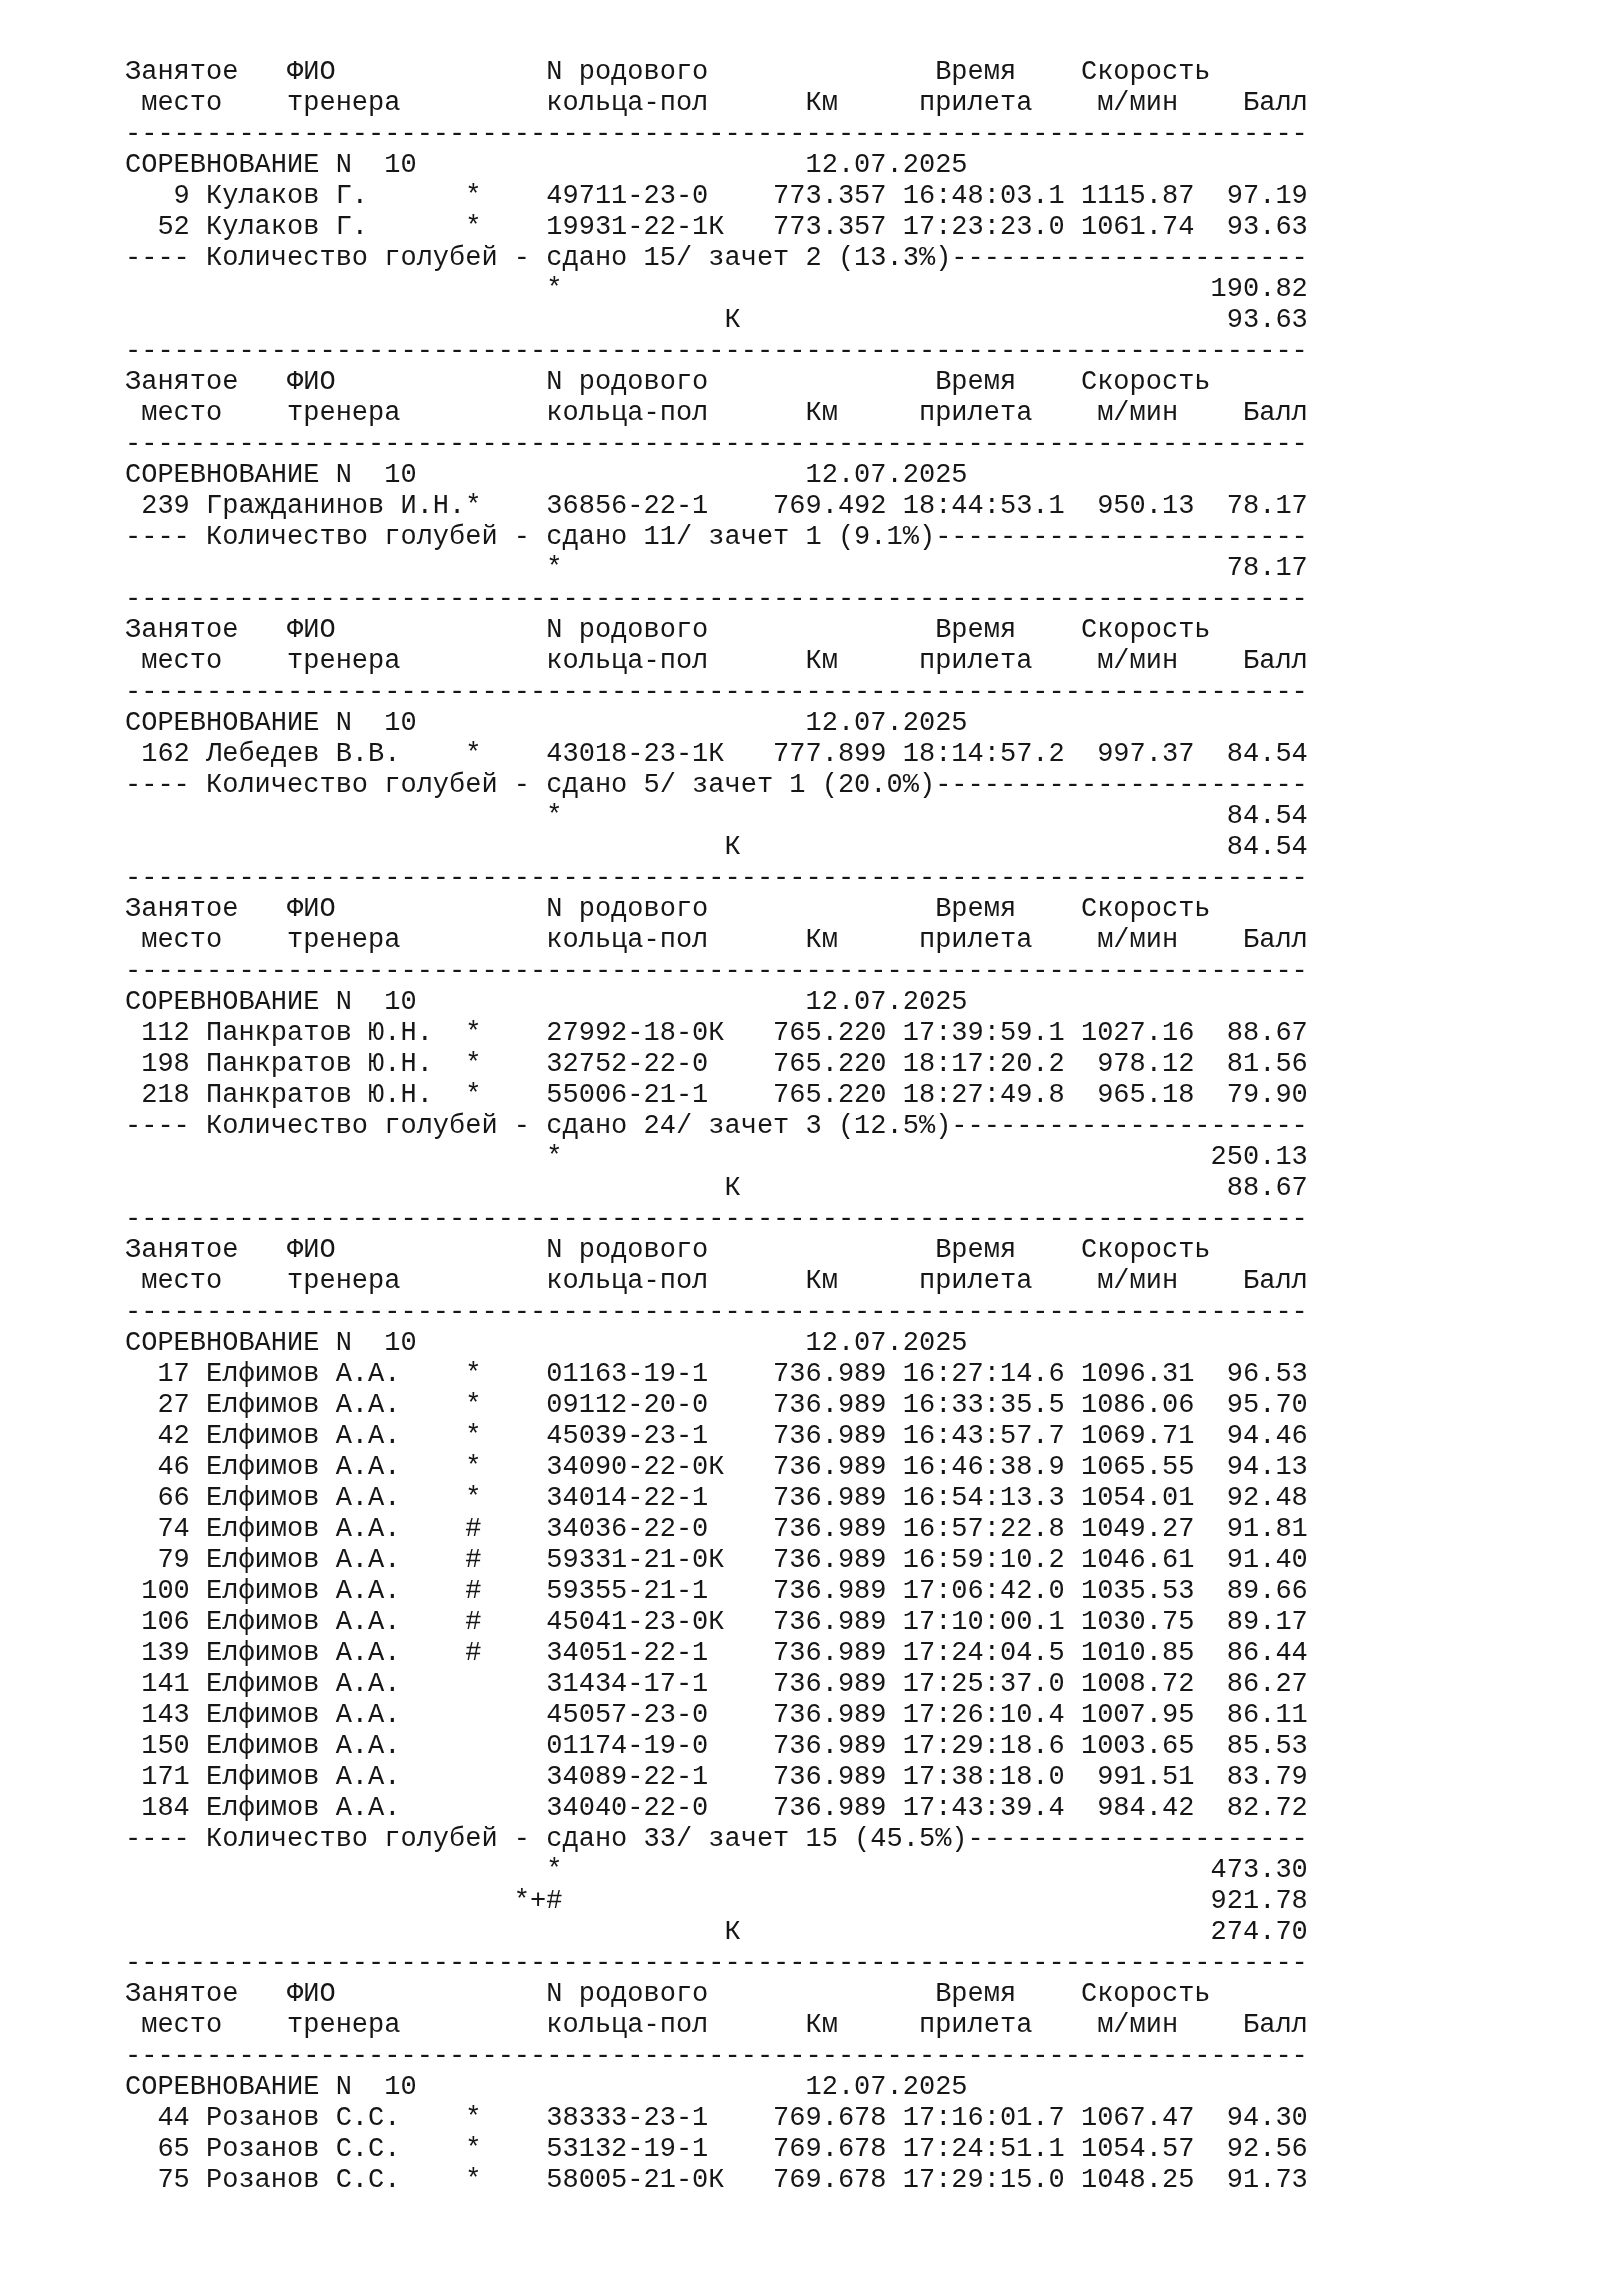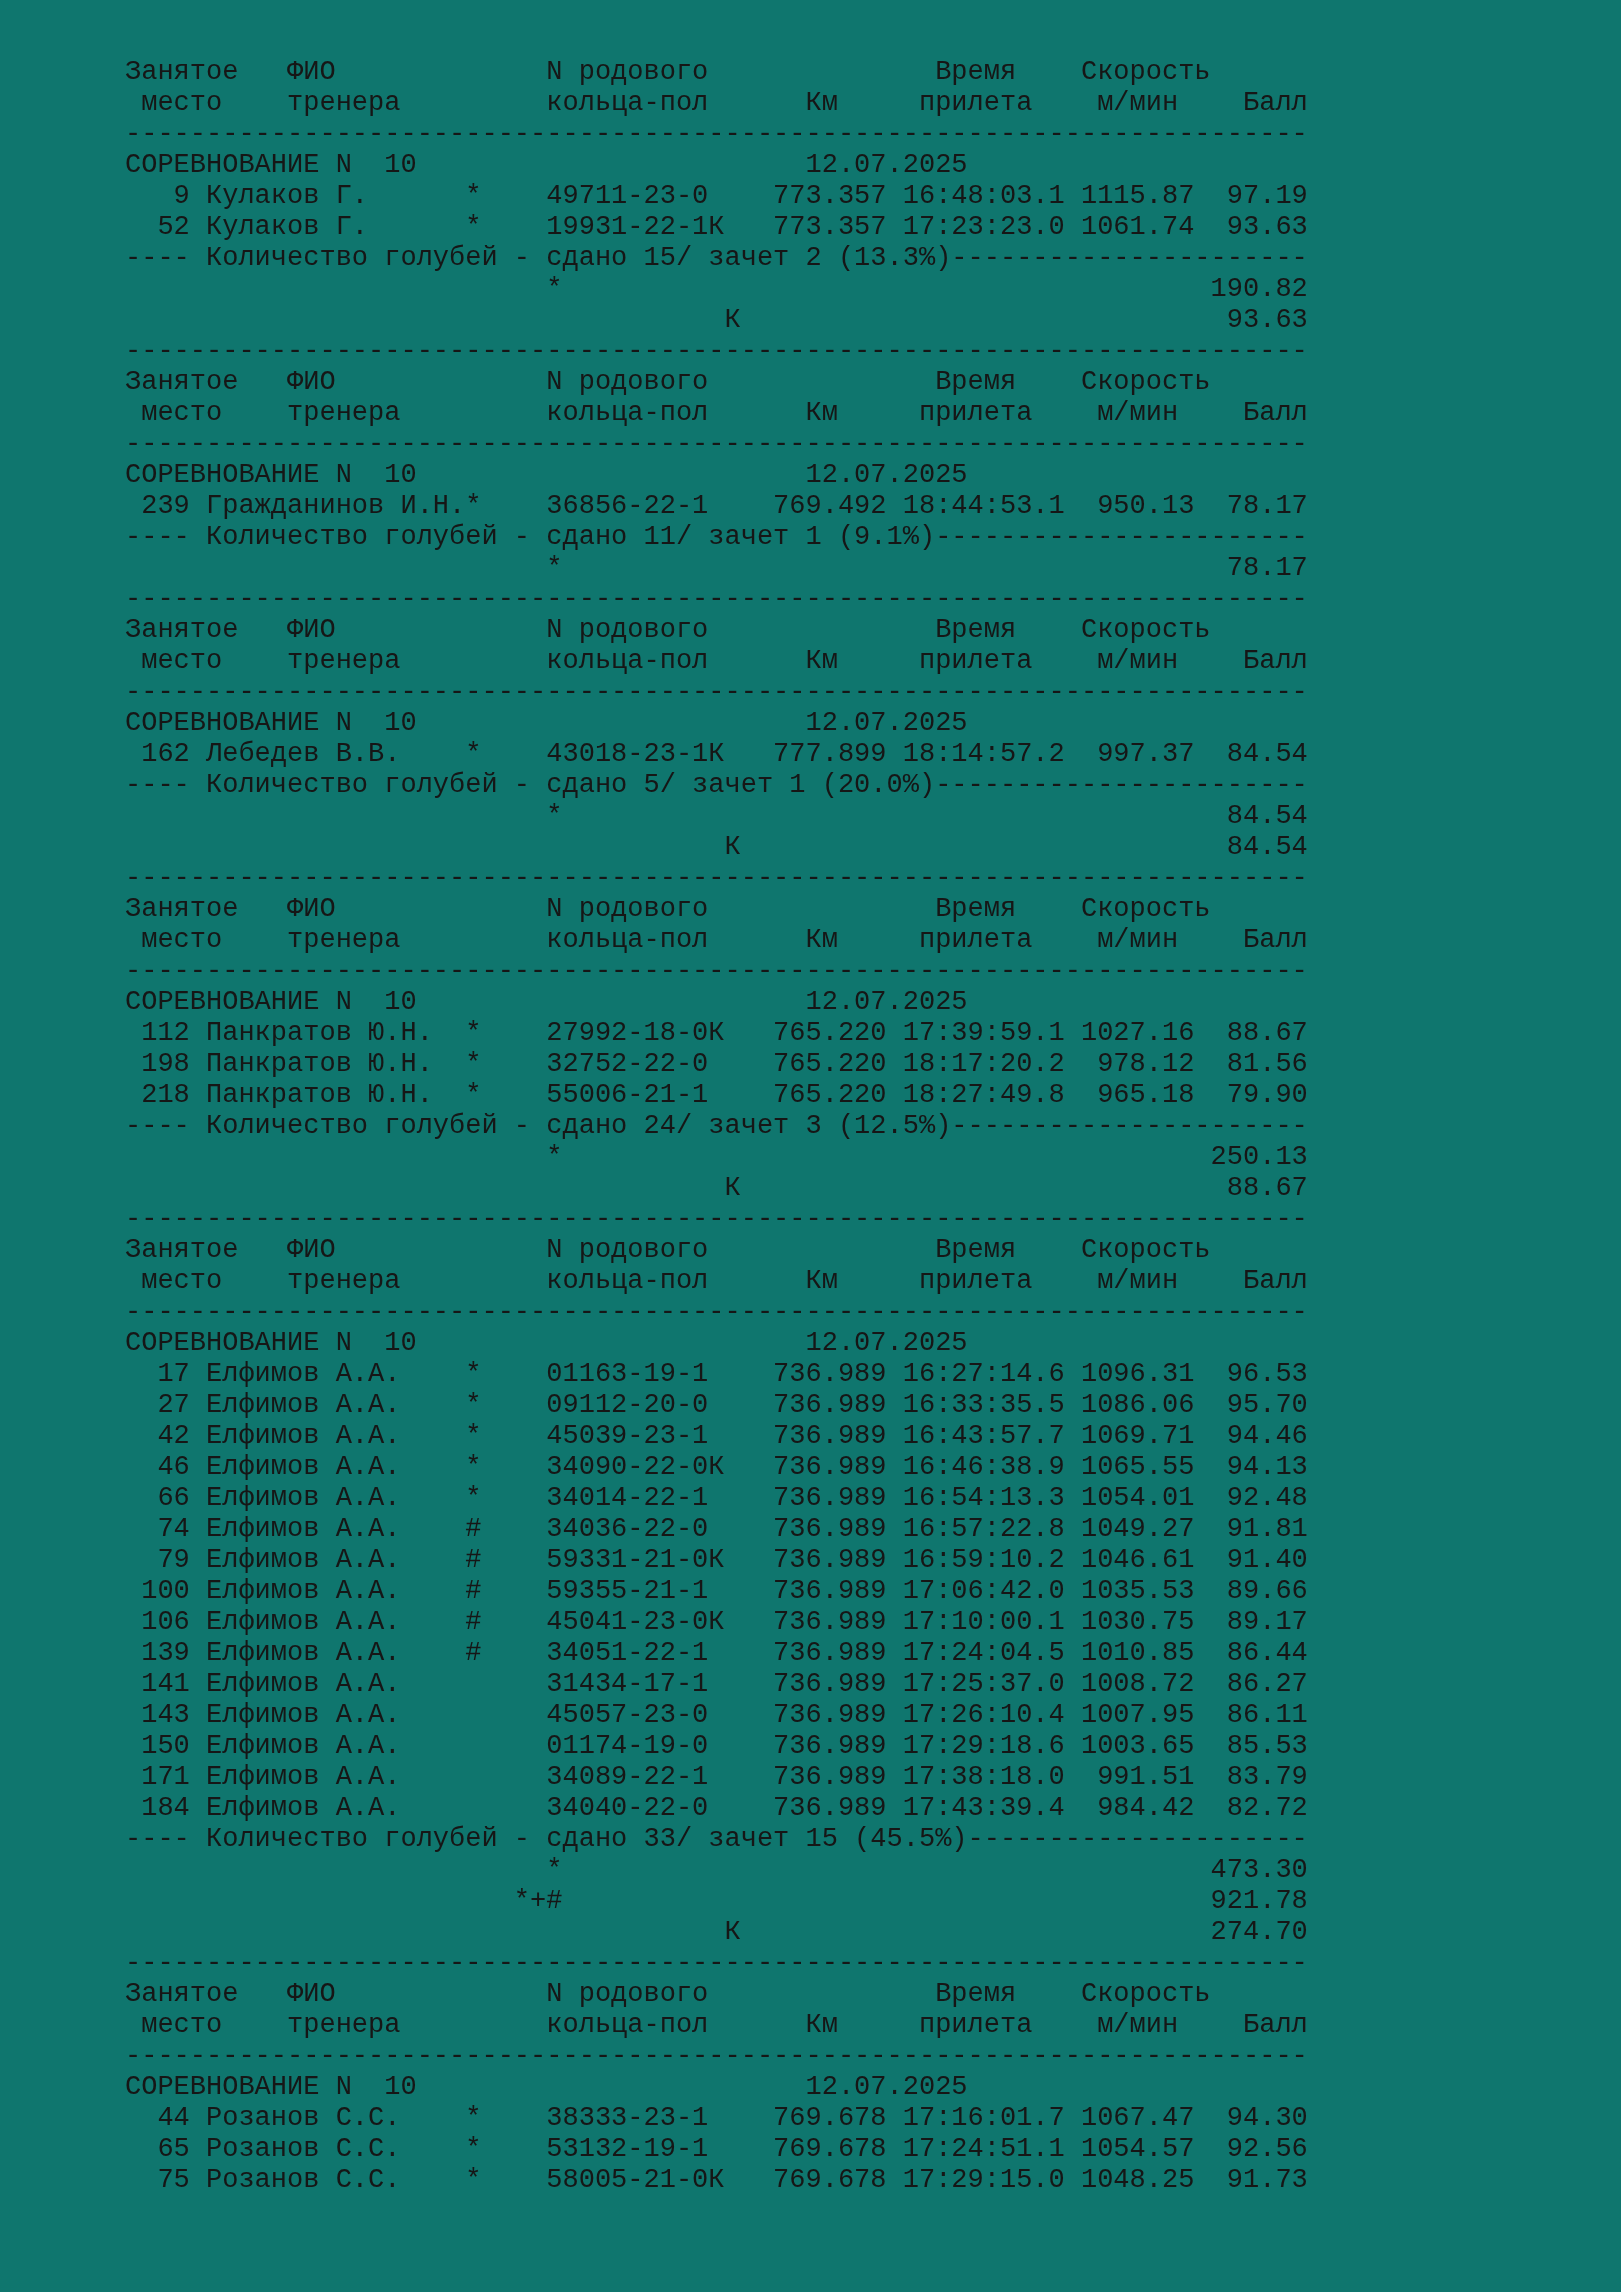--- a/index.html
+++ b/index.html
@@ -5,21 +5,21 @@
   html, body {
     margin: 0;
     padding: 0;
     background: #e8e8e8;
   }
   .page {
     position: relative;
     width: 1621px;
     height: 2293px;
     margin: 0 auto;
-    background: #0f766e;
+    background: #ffffff;
     overflow: hidden;
   }
   .report {
     position: absolute;
     left: 125px;
     top: 57px;
     margin: 0;
     font-family: "Liberation Mono", "DejaVu Sans Mono", monospace;
     font-size: 27px;
     line-height: 31px;

